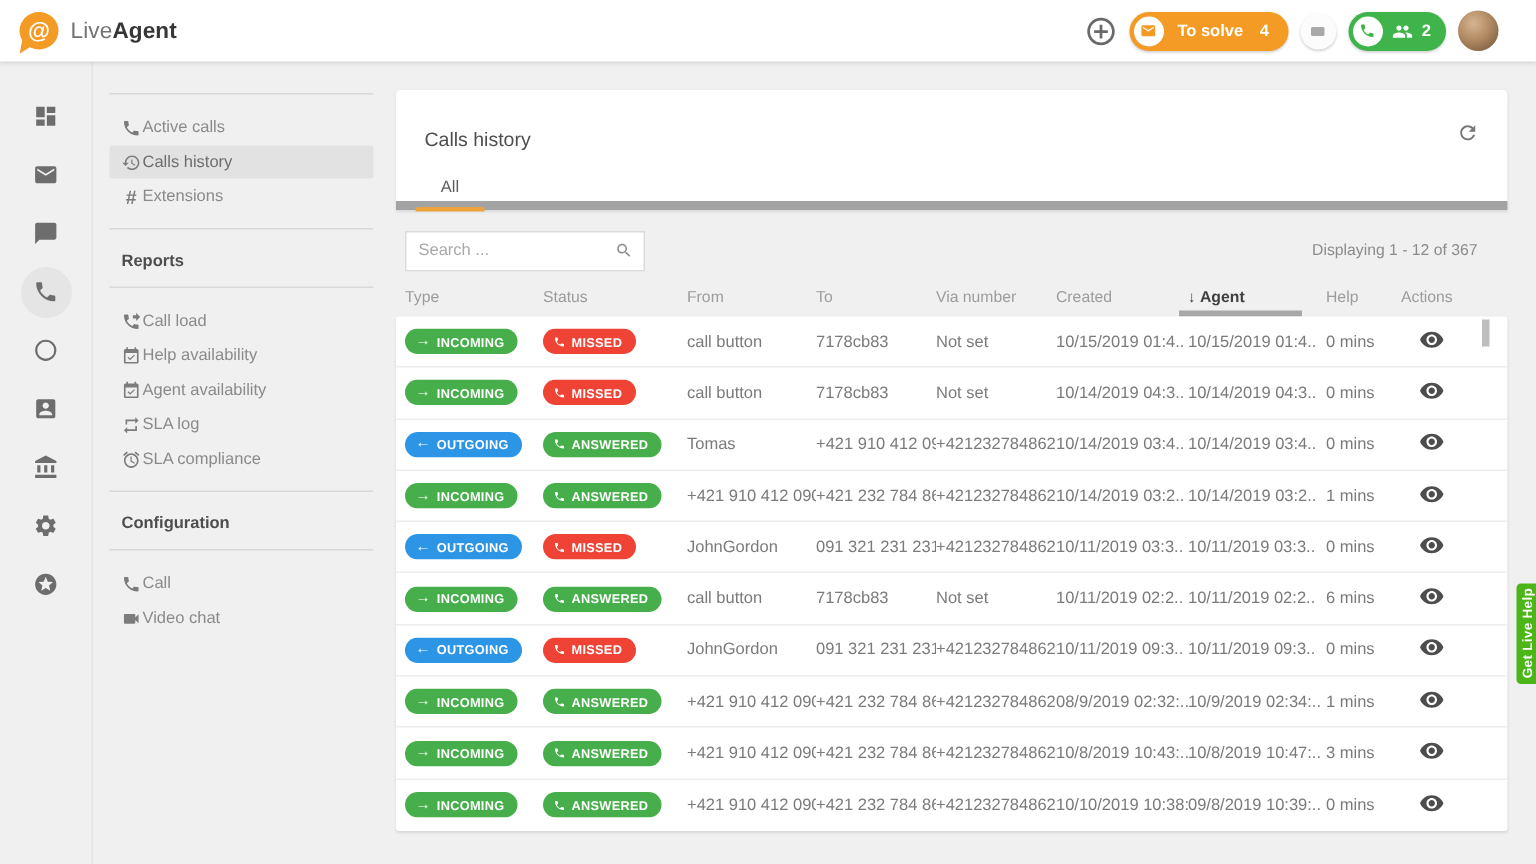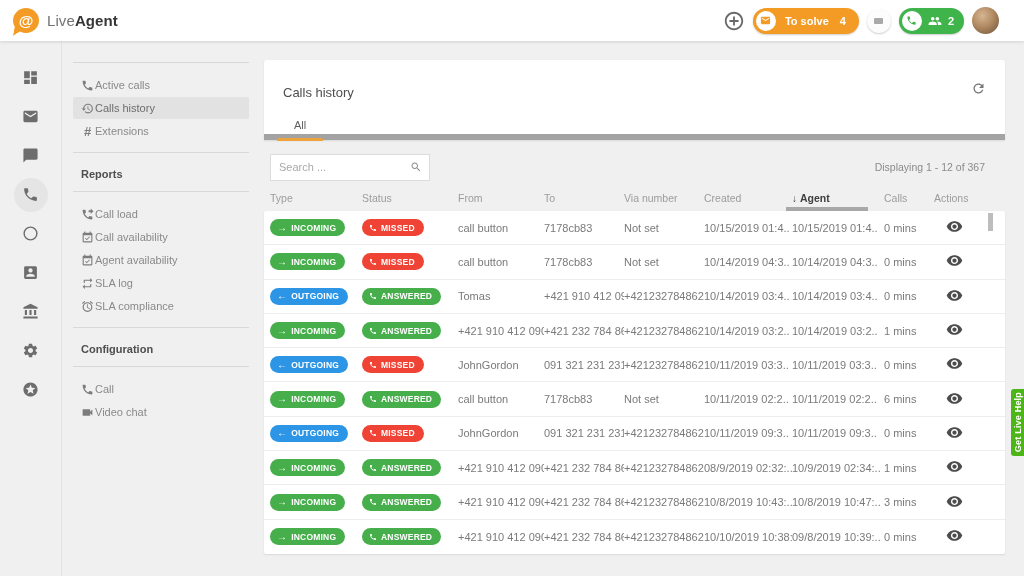--- a/index.html
+++ b/index.html
@@ -237,21 +237,21 @@
     <div class="nav-item">
       <svg viewBox="0 0 24 24">
           <path d="M18 11l5-5-5-5v3h-4v4h4v3zM6.62 10.79c1.44 2.83 3.76 5.14 6.59 6.59l2.2-2.2c.27-.27.67-.36 1.02-.24 1.12.37 2.33.57 3.57.57.55 0 1 .45 1 1V20c0 .55-.45 1-1 1-9.39 0-17-7.61-17-17 0-.55.45-1 1-1h3.5c.55 0 1 .45 1 1 0 1.25.2 2.45.57 3.57.11.35.03.74-.25 1.02l-2.2 2.2z"></path>
         </svg>
       <span>Call load</span>
     </div>
     <div class="nav-item">
       <svg viewBox="0 0 24 24">
           <path d="M16.53 11.06L15.47 10l-4.88 4.88-2.12-2.12-1.06 1.06L10.59 17l5.94-5.94zM19 3h-1V1h-2v2H8V1H6v2H5c-1.11 0-1.99.9-1.99 2L3 19c0 1.1.89 2 2 2h14c1.1 0 2-.9 2-2V5c0-1.1-.9-2-2-2zm0 16H5V8h14v11z"></path>
         </svg>
-      <span>Call availability</span>
+      <span>Help availability</span>
     </div>
     <div class="nav-item">
       <svg viewBox="0 0 24 24">
           <path d="M16.53 11.06L15.47 10l-4.88 4.88-2.12-2.12-1.06 1.06L10.59 17l5.94-5.94zM19 3h-1V1h-2v2H8V1H6v2H5c-1.11 0-1.99.9-1.99 2L3 19c0 1.1.89 2 2 2h14c1.1 0 2-.9 2-2V5c0-1.1-.9-2-2-2zm0 16H5V8h14v11z"></path>
         </svg>
       <span>Agent availability</span>
     </div>
     <div class="nav-item">
       <svg viewBox="0 0 24 24">
           <path d="M7 7h10v3l4-4-4-4v3H5v6h2V7zm10 10H7v-3l-4 4 4 4v-3h12v-6h-2v4z"></path>
@@ -308,21 +308,21 @@
     </div>
 
     <div class="thead grid-cols">
       <div class="th">Type</div>
       <div class="th">Status</div>
       <div class="th">From</div>
       <div class="th">To</div>
       <div class="th">Via number</div>
       <div class="th">Created</div>
       <div class="th th-ended"><span class="sort">↓</span><span>Agent</span></div>
-      <div class="th">Calls</div>
+      <div class="th">Help</div>
       <div class="th">Actions</div>
     </div>
 
     <div class="rows-card">
       <div>
   <div class="trow grid-cols">
     <div class="cell"><span class="pill pill-green">
                 <span class="arr">→</span>
                 <span>INCOMING</span>
               </span></div>

